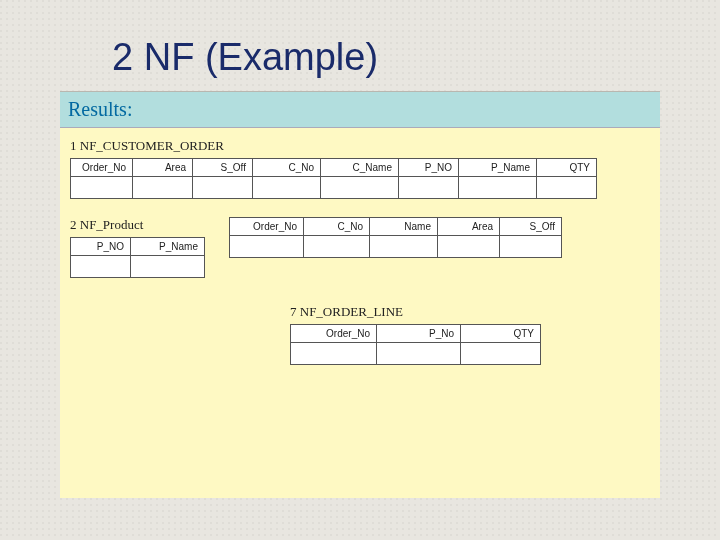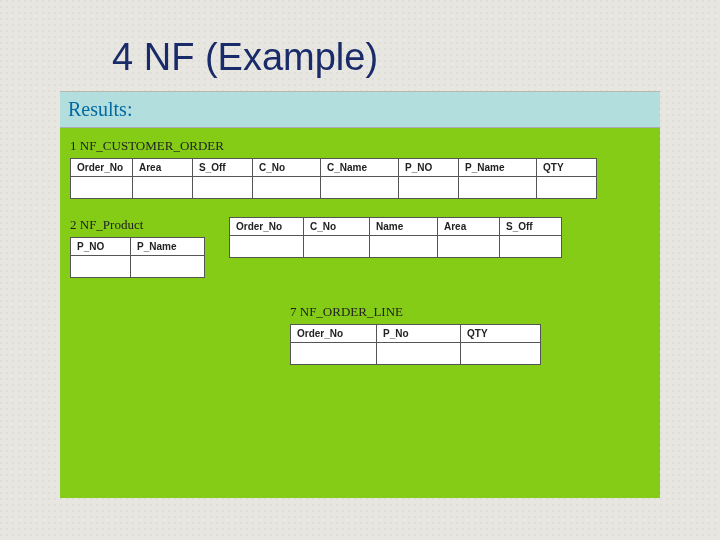--- a/index.html
+++ b/index.html
@@ -20,31 +20,31 @@
   }
   .rule-top { margin: 8px 0 0 60px; height:1px; background:#b9b7b0; width:600px; }
   .subtitle-band {
     margin: 0 0 0 60px; width:600px;
     background: #b2dede; border-bottom:1px solid #aab;
     padding: 6px 0 6px 8px;
   }
   .subtitle { font-size:20px; color:#0369a1; font-family: "Comic Sans MS", cursive; }
   .content {
     margin: 0 0 0 60px; width:600px;
-    background: #84cc16; padding: 10px 10px 40px 10px;
+    background: #fef9c3; padding: 10px 10px 40px 10px;
     height: 370px;
   }
   .tname { font-size:13px; color:#222; font-family:"Comic Sans MS",cursive; margin: 0 0 4px 0;}
   table.schema {
     border-collapse: collapse; background:#fff;
   }
   table.schema th {
-    border:1px solid #555; font-size:10px; font-weight:700;
+    border:1px solid #555; font-size:10px; font-weight:400;
     font-family: Verdana, sans-serif; color:#222;
-    padding: 3px 6px; text-align:left;
+    padding: 3px 6px; text-align:right;
   }
   table.schema td {
     border:1px solid #555; height:22px; background:#fff;
   }
   .row2 { display:flex; gap:24px; margin-top:18px; align-items:flex-start;}
   .col { }
   .block-orderline { margin-top: 26px; margin-left: 220px; }
   .w-order1 th:nth-child(1){width:62px}
   .w-order1 th:nth-child(2){width:60px}
   .w-order1 th:nth-child(3){width:60px}
@@ -62,21 +62,21 @@
   .w-cust th:nth-child(5){width:62px}
   .w-line th:nth-child(1){width:86px}
   .w-line th:nth-child(2){width:84px}
   .w-line th:nth-child(3){width:80px}
 </style>
 </head>
 <body>
 
 <div class="slide">
   <div class="title-wrap">
-    <div class="title">4 NF (Example)</div>
+    <div class="title">2 NF (Example)</div>
   </div>
   <div class="rule-top"></div>
   <div class="subtitle-band">
     <div class="subtitle">Results:</div>
   </div>
 
   <div class="content">
 
     <div class="tname">1 NF_CUSTOMER_ORDER</div>
     <table class="schema w-order1">

